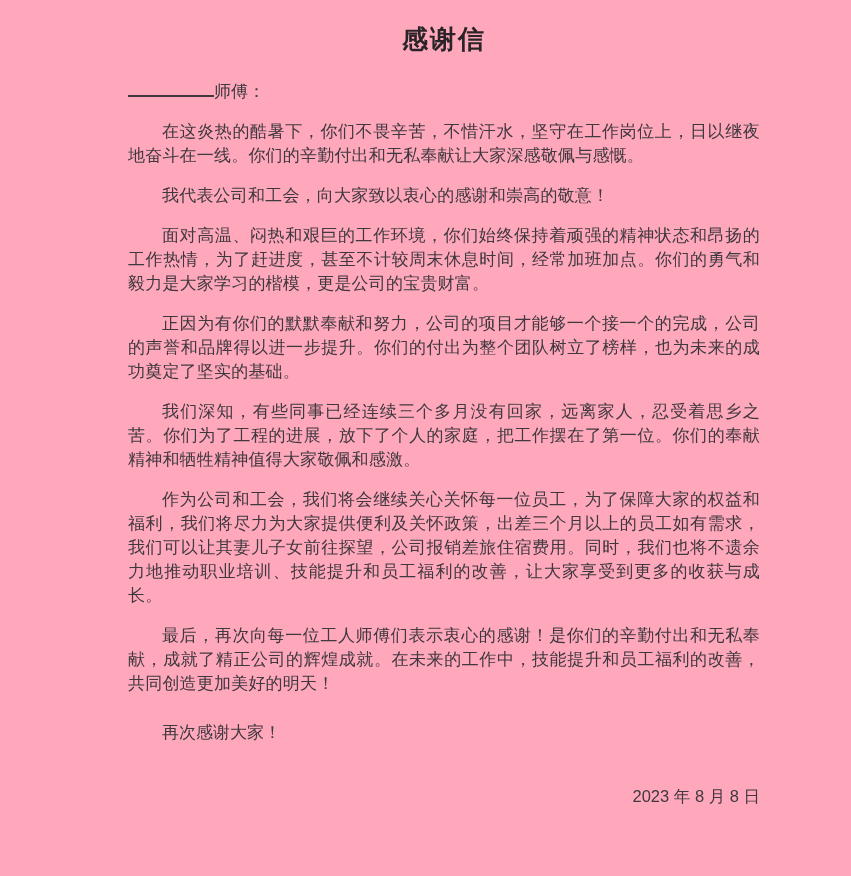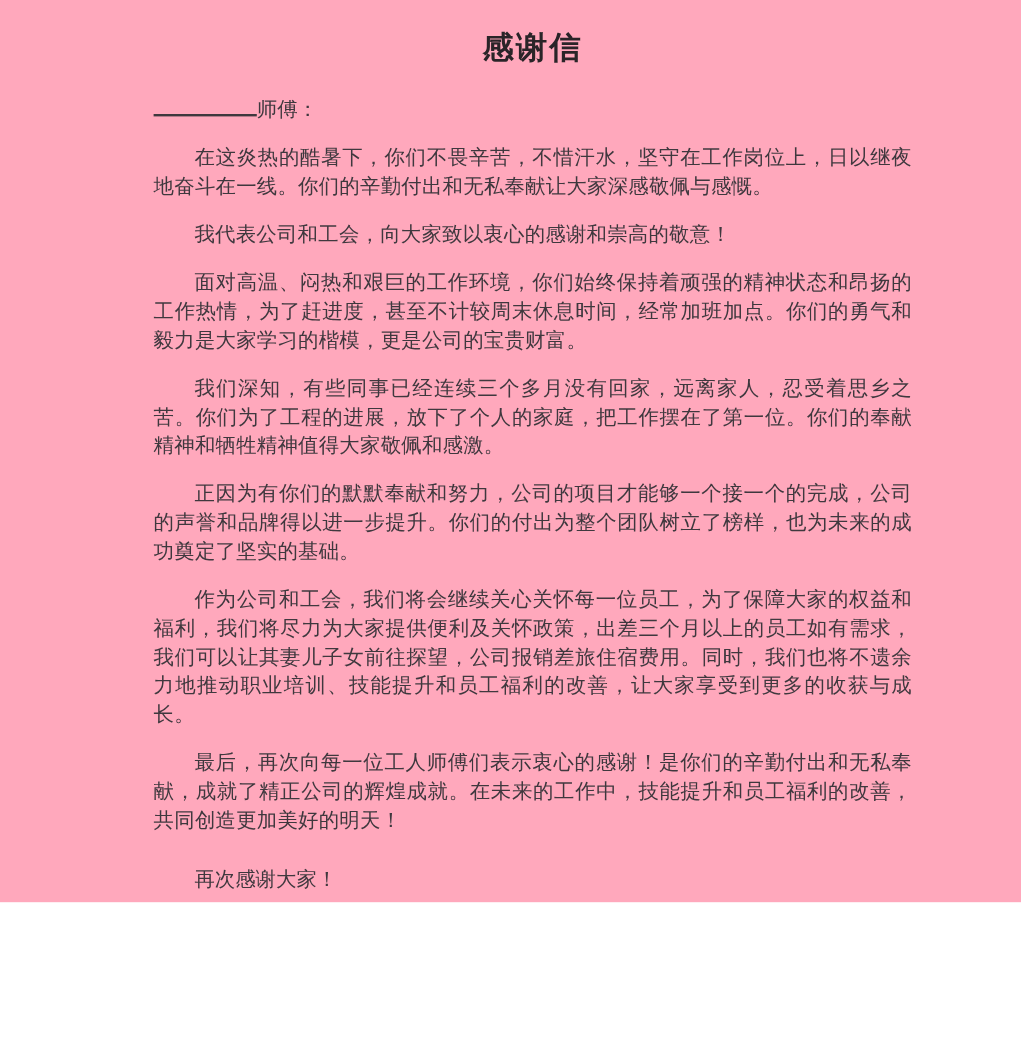--- a/index.html
+++ b/index.html
@@ -2,21 +2,21 @@
 <html><head>
 <meta charset="utf-8">
 <style>
   html, body {
     margin: 0;
     padding: 0;
   }
   .page {
     position: relative;
     width: 851px;
-    height: 752px;
+    height: 876px;
     box-sizing: border-box;
     background: #FFA8BC;
     padding: 24px 91px 0 128px;
     overflow: hidden;
     font-family: "Liberation Serif", "DejaVu Serif", serif;
     color: #3F383E;
   }
   .title {
     margin: 0;
     text-align: center;
@@ -76,23 +76,23 @@
   <p class="salutation">
     <span class="blank"></span><span>师傅：</span>
   </p>
 
   <p class="body-para">在这炎热的酷暑下，你们不畏辛苦，不惜汗水，坚守在工作岗位上，日以继夜地奋斗在一线。你们的辛勤付出和无私奉献让大家深感敬佩与感慨。</p>
 
   <p class="body-para">我代表公司和工会，向大家致以衷心的感谢和崇高的敬意！</p>
 
   <p class="body-para">面对高温、闷热和艰巨的工作环境，你们始终保持着顽强的精神状态和昂扬的工作热情，为了赶进度，甚至不计较周末休息时间，经常加班加点。你们的勇气和毅力是大家学习的楷模，更是公司的宝贵财富。</p>
 
+  <p class="body-para">正因为有你们的默默奉献和努力，公司的项目才能够一个接一个的完成，公司的声誉和品牌得以进一步提升。你们的付出为整个团队树立了榜样，也为未来的成功奠定了坚实的基础。</p>
+
   <p class="body-para">我们深知，有些同事已经连续三个多月没有回家，远离家人，忍受着思乡之苦。你们为了工程的进展，放下了个人的家庭，把工作摆在了第一位。你们的奉献精神和牺牲精神值得大家敬佩和感激。</p>
-
-  <p class="body-para">正因为有你们的默默奉献和努力，公司的项目才能够一个接一个的完成，公司的声誉和品牌得以进一步提升。你们的付出为整个团队树立了榜样，也为未来的成功奠定了坚实的基础。</p>
 
   <p class="body-para">作为公司和工会，我们将会继续关心关怀每一位员工，为了保障大家的权益和福利，我们将尽力为大家提供便利及关怀政策，出差三个月以上的员工如有需求，我们可以让其妻儿子女前往探望，公司报销差旅住宿费用。同时，我们也将不遗余力地推动职业培训、技能提升和员工福利的改善，让大家享受到更多的收获与成长。</p>
 
   <p class="body-para">最后，再次向每一位工人师傅们表示衷心的感谢！是你们的辛勤付出和无私奉献，成就了精正公司的辉煌成就。在未来的工作中，技能提升和员工福利的改善，共同创造更加美好的明天！</p>
 
   <p class="closing-line">再次感谢大家！</p>
 
 
   <div class="signature-block">
     <p class="signature-date">2023 年 8 月 8 日</p>

